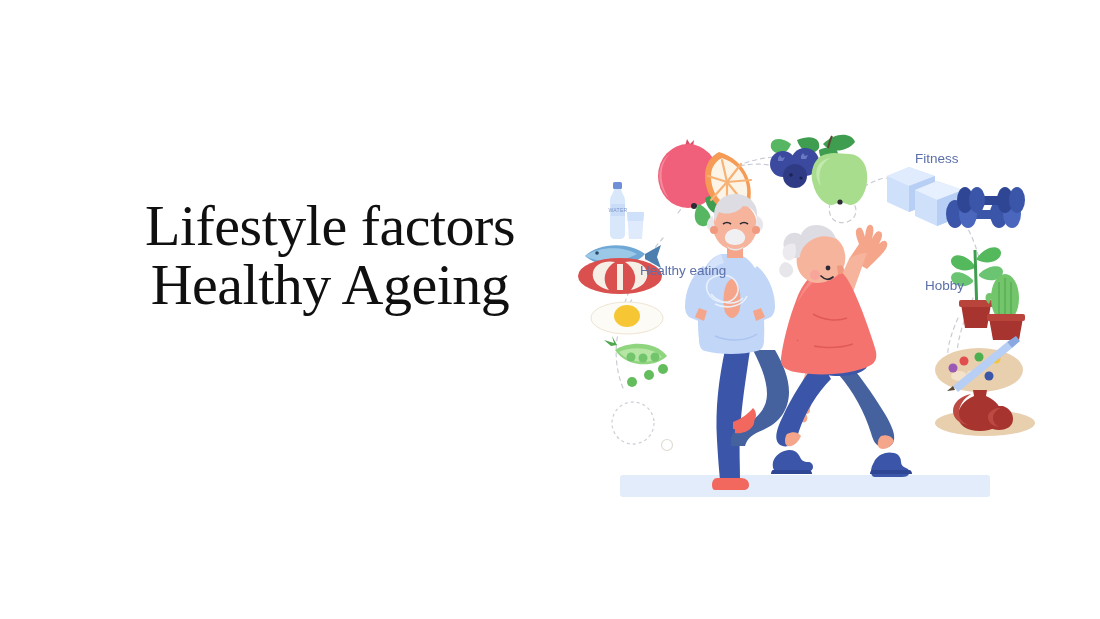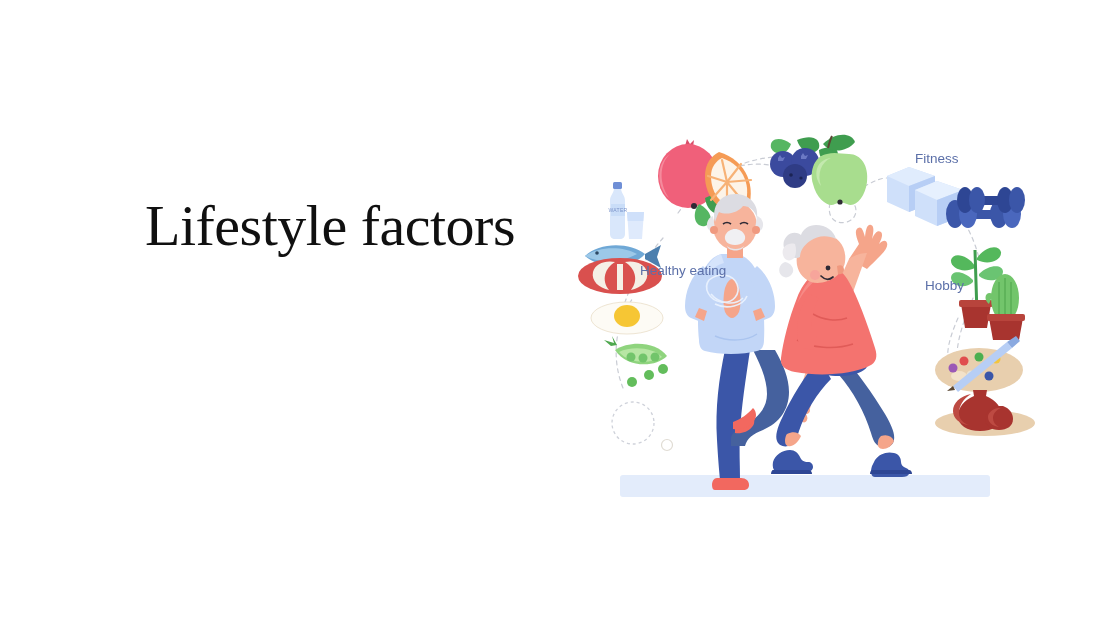--- a/index.html
+++ b/index.html
@@ -30,20 +30,21 @@
   .lbl-fitness{font-size:13.5px;}
   .wtxt{font-family:"Liberation Sans",sans-serif;fill:#7b93c9;font-size:5px;letter-spacing:.3px;}
 </style>
 </head>
 <body>
 
 <div class="banner">
 
   <div class="title-block">
     <div class="title-line">Lifestyle factors</div>
+    <div class="title-line">Healthy Ageing</div>
   </div>
 
   <div class="illus">
   <svg viewBox="0 0 460 395" xmlns="http://www.w3.org/2000/svg">
 
     <rect x="45" y="357" width="370" height="22" rx="3" fill="#e3ecfb"></rect>
 
     <circle cx="58" cy="305" r="21" fill="none" stroke="#cfd2da" stroke-width="1.3" stroke-dasharray="3 3"></circle>
     <circle cx="92" cy="327" r="5.5" fill="none" stroke="#e0dcd4" stroke-width="1.2"></circle>
     <circle cx="423" cy="298" r="6" fill="none" stroke="#cfd2da" stroke-width="1.2" stroke-dasharray="2.5 2.5"></circle>

